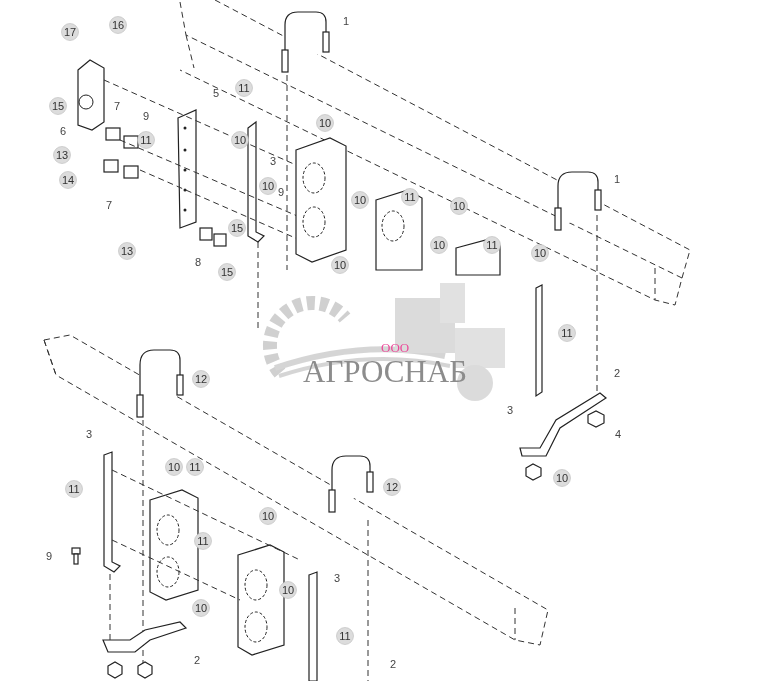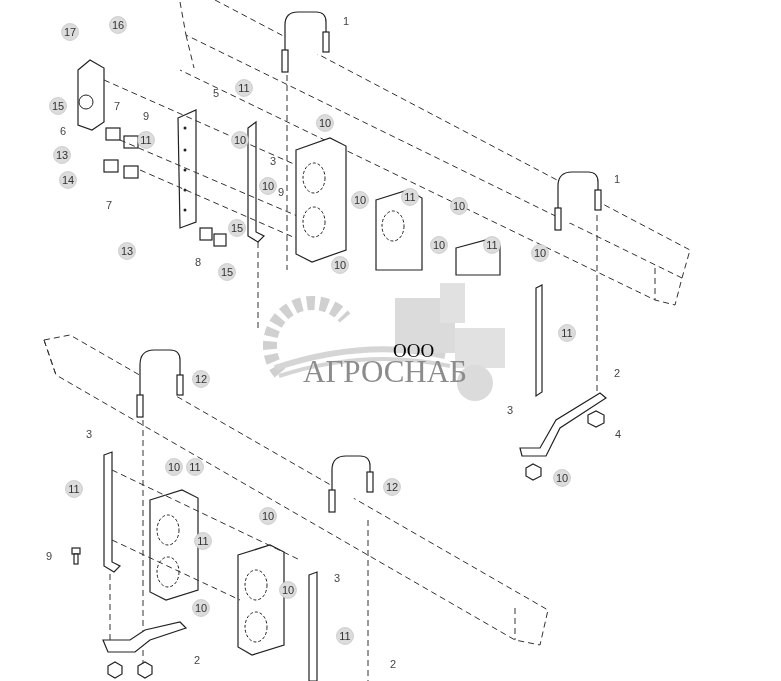--- a/index.html
+++ b/index.html
@@ -5,21 +5,21 @@
   html,body{margin:0;padding:0;background:#ffffff;}
   body{width:781px;height:681px;overflow:hidden;position:relative;font-family:"Liberation Sans",sans-serif;}
   #diagram{position:absolute;left:0;top:0;width:781px;height:681px;}
   .dash{fill:none;stroke:#333;stroke-width:1;stroke-dasharray:6 4;}
   .part{fill:#fff;stroke:#222;stroke-width:1.2;}
   .thin{fill:none;stroke:#222;stroke-width:1;}
   .callout-bg{fill:#dcdcdc;stroke:#bbb;stroke-width:0.6;}
   .callout-txt{font-family:"Liberation Sans",sans-serif;font-size:11px;fill:#333;text-anchor:middle;dominant-baseline:central;}
   .callout-plain{font-family:"Liberation Sans",sans-serif;font-size:11px;fill:#444;text-anchor:middle;dominant-baseline:central;}
   .wm{position:absolute;left:245px;top:278px;width:270px;height:130px;pointer-events:none;}
-  .wm-ooo{position:absolute;left:148px;top:62px;font-family:"Liberation Serif",serif;font-size:19px;color:#000000;}
+  .wm-ooo{position:absolute;left:136px;top:62px;font-family:"Liberation Serif",serif;font-size:13px;color:#ec4899;}
   .wm-name{position:absolute;left:58px;top:76px;font-family:"Liberation Serif",serif;font-size:31px;color:#8c8c8c;letter-spacing:0px;text-align:right;}
 </style>
 </head>
 <body>
 
 <svg id="diagram" viewBox="0 0 781 681" xmlns="http://www.w3.org/2000/svg">
 
   <g>
     <path class="dash" d="M180,2 L186,35 L682,278 L675,305 L655,300 L180,70"></path>
     <path class="dash" d="M186,35 L194,68"></path>

